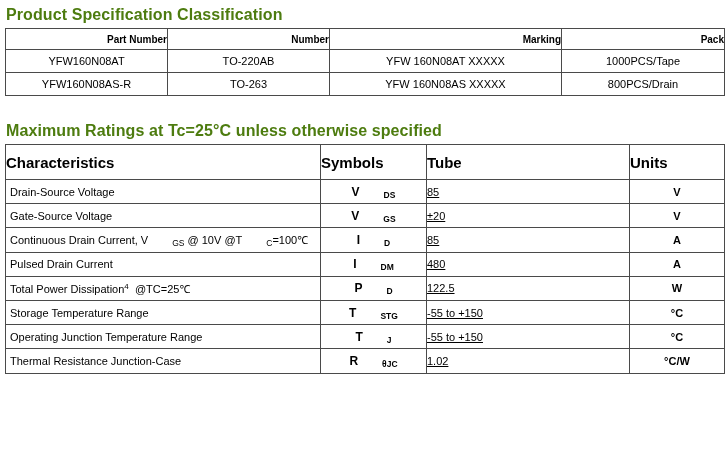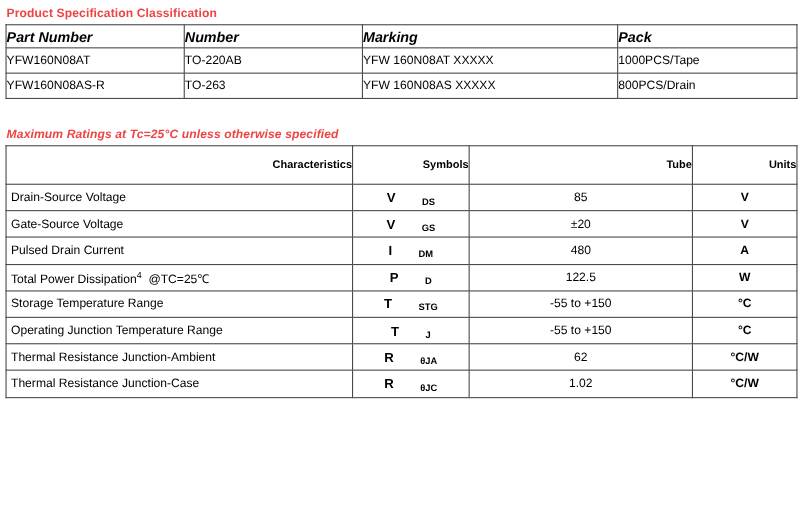--- a/index.html
+++ b/index.html
@@ -16,81 +16,80 @@
     overflow: hidden;
   }
   .page {
     position: relative;
     width: 725px;
     height: 471px;
     box-sizing: border-box;
     padding: 4px 2px 0 2px;
   }
   .section-title {
-    color: #ef4444;
-    font-weight: bold;
-    font-size: 11px;
+    color: #4d7c0f;
+    font-weight: bold;
+    font-size: 16px;
     margin: 2px 0 4px 4px;
     letter-spacing: 0.1px;
   }
   .section-title.second {
     margin-top: 0;
-    font-style: italic;
   }
   table {
     border-collapse: collapse;
     table-layout: fixed;
     width: 719px;
     margin: 0 0 0 3px;
   }
   table td, table th {
     border: 1px solid #4a4a4a;
     padding: 0;
     font-size: 11px;
     font-weight: normal;
     vertical-align: middle;
   }
   
   .tbl-class th {
     height: 20px;
-    text-align: left;
-    font-weight: bold;
-    font-size: 13px;
-    font-style: italic;
+    text-align: right;
+    font-weight: bold;
+    font-size: 10px;
   }
   .tbl-class td {
     height: 22px;
-    text-align: left;
+    text-align: center;
     margin-top: 48px;
   }
   
   .gap {
     height: 26px;
   }
   
   .tbl-ratings th {
     height: 34px;
-    text-align: right;
-    font-weight: bold;
-    font-size: 10px;
+    text-align: left;
+    font-weight: bold;
+    font-size: 15px;
   }
   .tbl-ratings td {
     height: 23.2px;
   }
   .tbl-ratings td.char {
     text-align: left;
     padding-left: 4px;
   }
   .tbl-ratings td.sym {
     text-align: center;
     font-weight: bold;
     font-size: 12px;
   }
   .tbl-ratings td.val {
-    text-align: center;
+    text-align: left;
+    text-decoration: underline;
   }
   .tbl-ratings td.unit {
     text-align: center;
     font-weight: bold;
   }
   sub {
     font-size: 8.5px;
     vertical-align: baseline;
     position: relative;
     top: 2px;
@@ -167,20 +166,26 @@
           <td class="val">85</td>
           <td class="unit">V</td>
         </tr>
         <tr>
           <td class="char">Gate-Source Voltage</td>
           <td class="sym">V<sub>GS</sub></td>
           <td class="val">±20</td>
           <td class="unit">V</td>
         </tr>
         <tr>
+          <td class="char">Continuous Drain Current, V<sub>GS</sub> @ 10V @T<sub>C</sub>=100℃</td>
+          <td class="sym">I<sub>D</sub></td>
+          <td class="val">85</td>
+          <td class="unit">A</td>
+        </tr>
+        <tr>
           <td class="char">Pulsed Drain Current</td>
           <td class="sym">I<sub>DM</sub></td>
           <td class="val">480</td>
           <td class="unit">A</td>
         </tr>
         <tr>
           <td class="char">Total Power Dissipation<sup>4</sup>&nbsp; @TC=25℃</td>
           <td class="sym">P<sub>D</sub></td>
           <td class="val">122.5</td>
           <td class="unit">W</td>
@@ -191,26 +196,20 @@
           <td class="val">-55 to +150</td>
           <td class="unit">°C</td>
         </tr>
         <tr>
           <td class="char">Operating Junction Temperature Range</td>
           <td class="sym">T<sub>J</sub></td>
           <td class="val">-55 to +150</td>
           <td class="unit">°C</td>
         </tr>
         <tr>
-          <td class="char">Thermal Resistance Junction-Ambient</td>
-          <td class="sym">R<sub>θJA</sub></td>
-          <td class="val">62</td>
-          <td class="unit">°C/W</td>
-        </tr>
-        <tr>
           <td class="char">Thermal Resistance Junction-Case</td>
           <td class="sym">R<sub>θJC</sub></td>
           <td class="val">1.02</td>
           <td class="unit">°C/W</td>
         </tr>
       </tbody>
   </table>
 
 </div>
 

